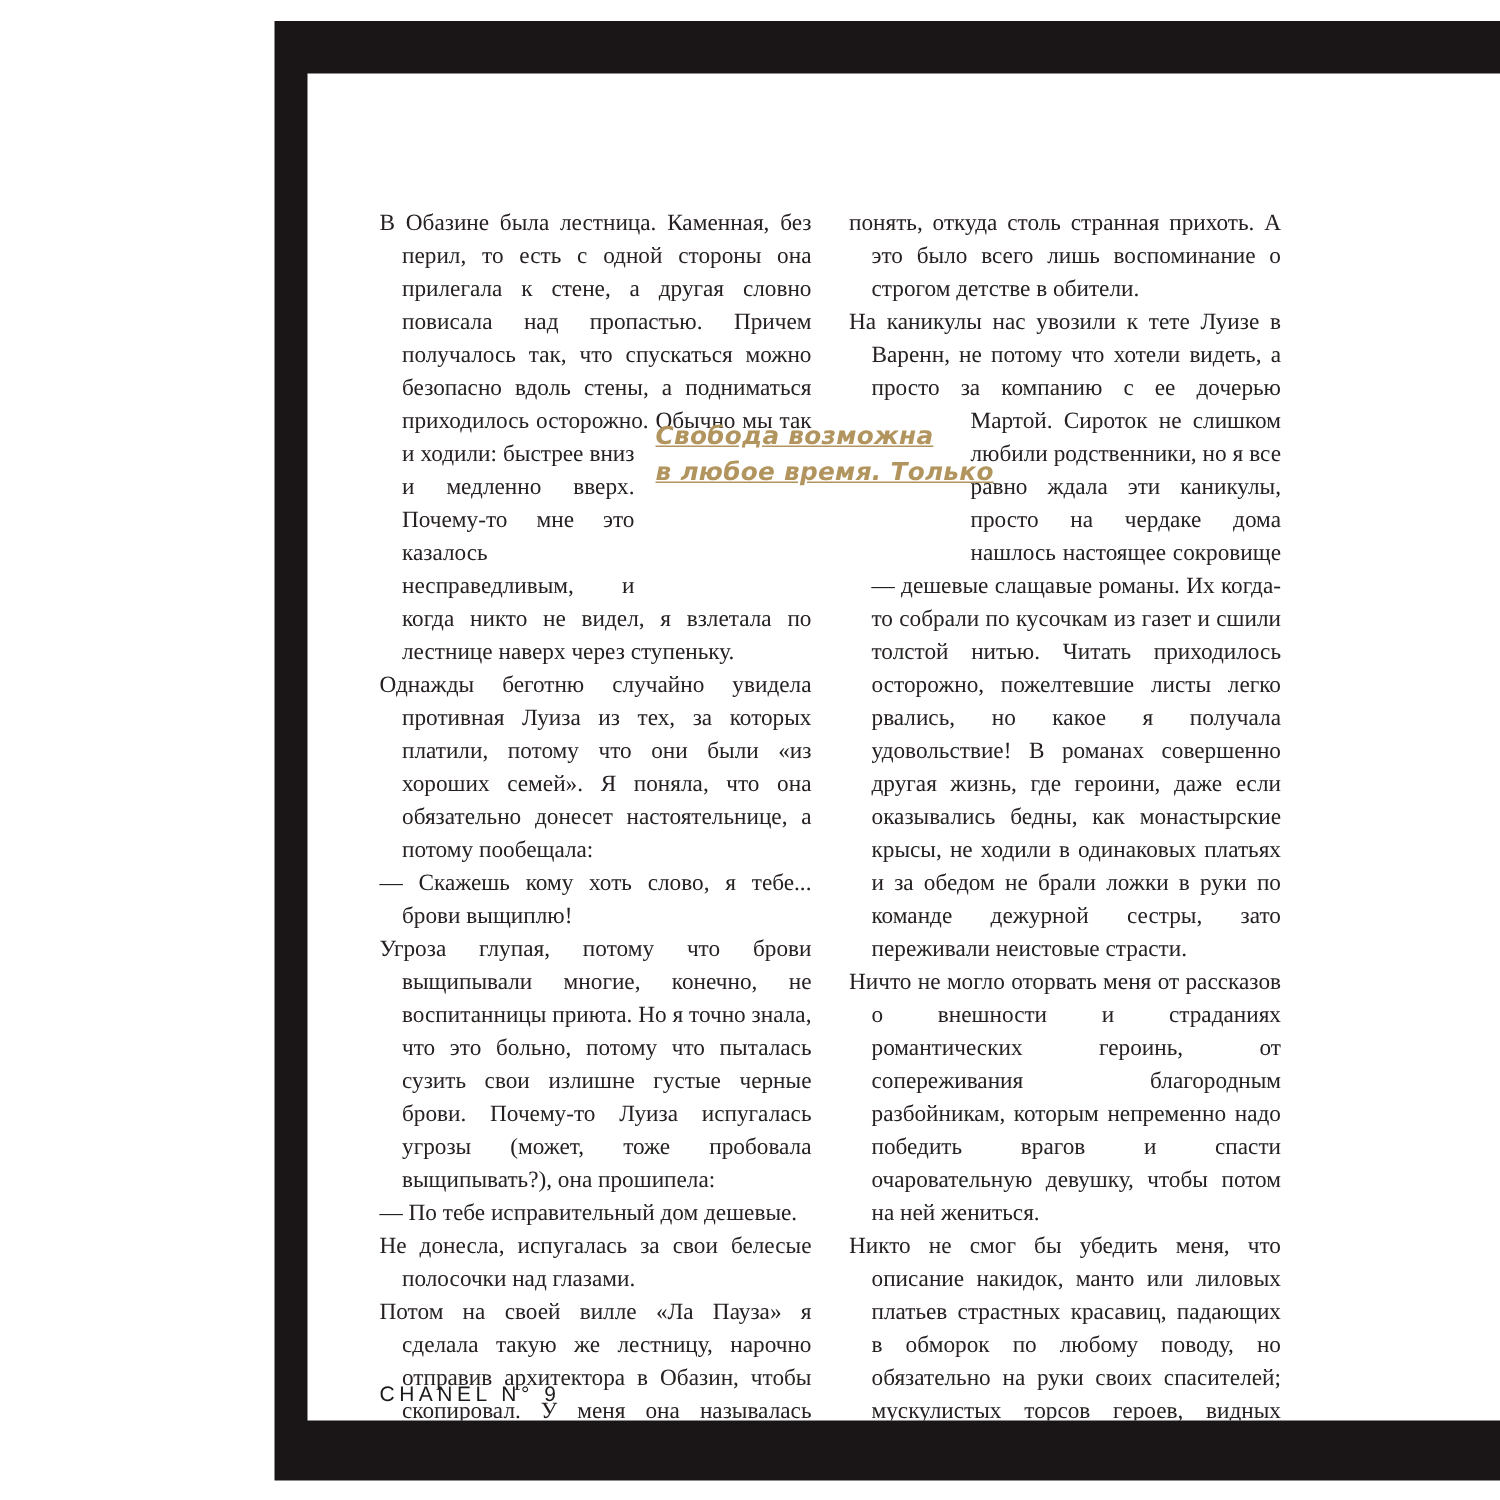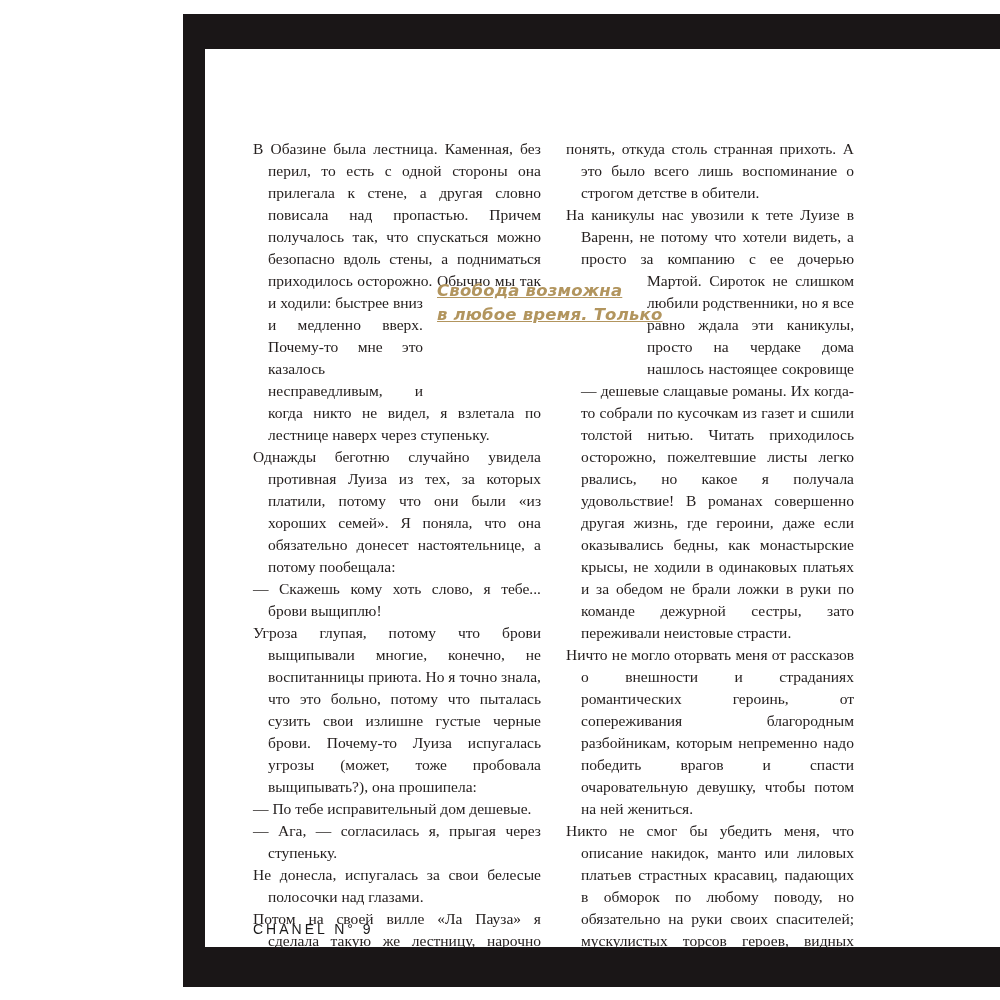--- a/index.html
+++ b/index.html
@@ -100,21 +100,20 @@
   <div class="page">
 
     <div class="textblock">
 
       <div class="column">
         <p><span>В Обазине была лестница. Каменная, без перил, то есть с одной стороны она прилегала к стене, а другая словно повисала над пропастью. Причем получалось так, что спускаться можно безопасно вдоль стены, а подниматься приходилось осторожно. Обычно мы</span> <span class="pq-spacer-l"></span><span>так и ходили: быстрее вниз и медленно вверх. Почему-то мне это казалось несправедливым, и когда никто не видел, я взлетала по лестнице наверх через ступеньку.</span></p>
         <p>Однажды беготню случайно увидела противная Луиза из тех, за которых платили, потому что они были «из хороших семей». Я поняла, что она обязательно донесет настоятельнице, а потому пообещала:</p>
         <p>— Скажешь кому хоть слово, я тебе... брови выщиплю!</p>
         <p>Угроза глупая, потому что брови выщипывали многие, конечно, не воспитанницы приюта. Но я точно знала, что это больно, потому что пыталась сузить свои излишне густые черные брови. Почему-то Луиза испугалась угрозы (может, тоже пробовала выщипывать?), она прошипела:</p>
         <p>— По тебе исправительный дом дешевые.</p>
-        <p>— Ага, — согласилась я, прыгая через ступеньку.</p>
         <p>Не донесла, испугалась за свои белесые полосочки над глазами.</p>
         <p>Потом на своей вилле «Ла Пауза» я сделала такую же лестницу, нарочно отправив архитектора в Обазин, чтобы скопировал. У меня она называлась «Лестница монашек». И никто не мог</p>
       </div>
 
       <div class="column">
         <p>понять, откуда столь странная прихоть. А это было всего лишь воспоминание о строгом детстве в обители.</p>
         <p class="section-gap"><span>На каникулы нас увозили к тете Луизе в Варенн, не потому что хотели видеть, а просто за компанию с ее дочерью Мартой.</span> <span class="pq-spacer-r"></span><span>Сироток не слишком любили родственники, но я все равно ждала эти каникулы, просто на чердаке дома нашлось настоящее сокровище — дешевые слащавые романы. Их когда-то собрали по кусочкам из газет и сшили толстой нитью. Читать приходилось осторожно, пожелтевшие листы легко рвались, но какое я получала удовольствие! В романах совершенно другая жизнь, где героини, даже если оказывались бедны, как монастырские крысы, не ходили в одинаковых платьях и за обедом не брали ложки в руки по команде дежурной сестры, зато переживали неистовые страсти.</span></p>
         <p>Ничто не могло оторвать меня от рассказов о внешности и страданиях романтических героинь, от сопереживания благородным разбойникам, которым непременно надо победить врагов и спасти очаровательную девушку, чтобы потом на ней жениться.</p>
         <p>Никто не смог бы убедить меня, что описание накидок, манто или лиловых платьев страстных красавиц, падающих в обморок по любому поводу, но обязательно на руки своих спасителей; мускулистых торсов героев, видных сквозь порванные в жестоких боях рубашки (при этом тела героев оставались без единой царапины, а раны мгновенно</p>
       </div>

